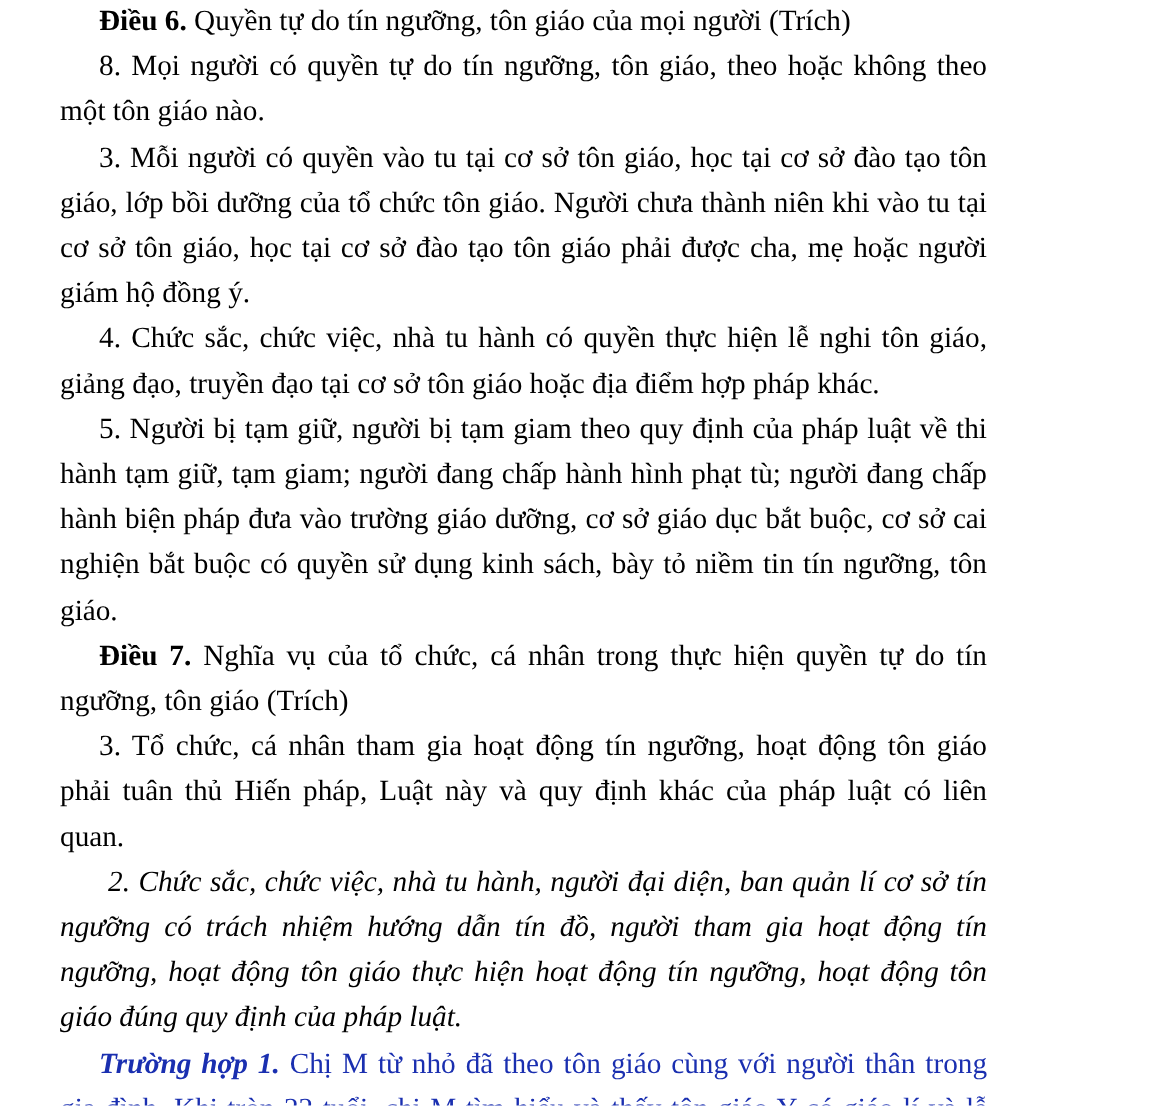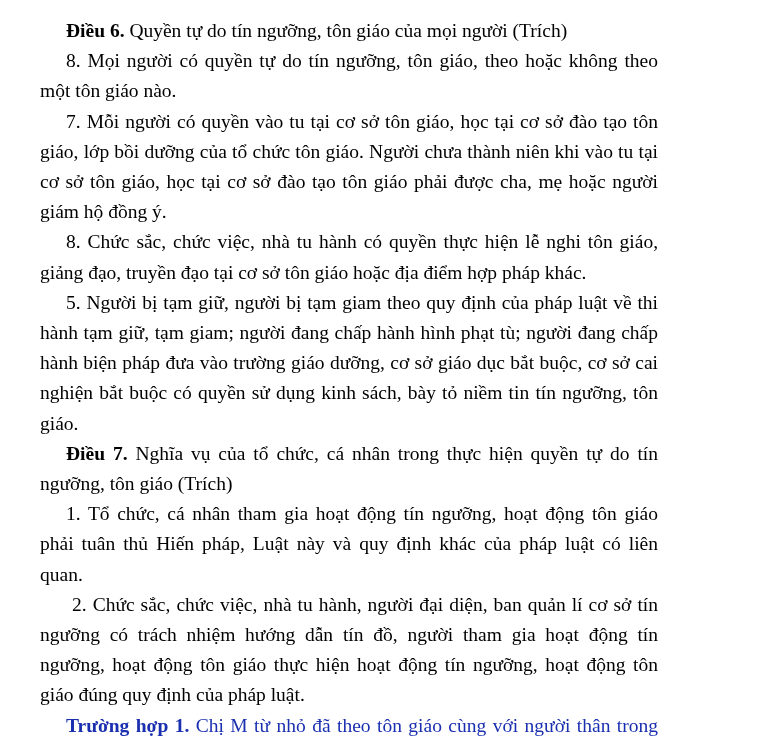--- a/index.html
+++ b/index.html
@@ -11,72 +11,74 @@
     width: 767px;
     height: 737px;
     font-family: "Liberation Serif", "DejaVu Serif", serif;
     color: #000000;
     overflow: hidden;
   }
   .page {
     width: 670px;
     height: 737px;
     box-sizing: border-box;
-    padding: 16px 12px 0 40px;
+    padding: 0 12px 0 40px;
     position: relative;
   }
   .para {
     font-size: 19.5px;
     line-height: 30.2px;
     text-align: justify;
     text-justify: inter-word;
     margin: 0 0 0 0;
     padding: 0;
     hyphens: none;
   }
   .indent {
     text-indent: 26px;
   }
   .indent-wide {
     text-indent: 32px;
+    font-style: italic;
   }
   .heading-label {
     font-weight: bold;
   }
   .case-label {
     font-weight: bold;
+    font-style: italic;
     color: #1a2fb0;
   }
   .case-para {
     color: #1a2fb0;
   }
 </style>
 </head>
 <body>
 
 <div class="page">
 
   <p class="para indent">
     <span class="heading-label">Điều 6.</span><span> Quyền tự do tín ngưỡng, tôn giáo của mọi người (Trích)</span>
   </p>
 
   <p class="para indent">8. Mọi người có quyền tự do tín ngưỡng, tôn giáo, theo hoặc không theo một tôn giáo nào.</p>
 
 
-  <p class="para indent">7. Mỗi người có quyền vào tu tại cơ sở tôn giáo, học tại cơ sở đào tạo tôn giáo, lớp bồi dưỡng của tổ chức tôn giáo. Người chưa thành niên khi vào tu tại cơ sở tôn giáo, học tại cơ sở đào tạo tôn giáo phải được cha, mẹ hoặc người giám hộ đồng ý.</p>
+  <p class="para indent">3. Mỗi người có quyền vào tu tại cơ sở tôn giáo, học tại cơ sở đào tạo tôn giáo, lớp bồi dưỡng của tổ chức tôn giáo. Người chưa thành niên khi vào tu tại cơ sở tôn giáo, học tại cơ sở đào tạo tôn giáo phải được cha, mẹ hoặc người giám hộ đồng ý.</p>
 
-  <p class="para indent">8. Chức sắc, chức việc, nhà tu hành có quyền thực hiện lễ nghi tôn giáo, giảng đạo, truyền đạo tại cơ sở tôn giáo hoặc địa điểm hợp pháp khác.</p>
+  <p class="para indent">4. Chức sắc, chức việc, nhà tu hành có quyền thực hiện lễ nghi tôn giáo, giảng đạo, truyền đạo tại cơ sở tôn giáo hoặc địa điểm hợp pháp khác.</p>
 
   <p class="para indent">5. Người bị tạm giữ, người bị tạm giam theo quy định của pháp luật về thi hành tạm giữ, tạm giam; người đang chấp hành hình phạt tù; người đang chấp hành biện pháp đưa vào trường giáo dưỡng, cơ sở giáo dục bắt buộc, cơ sở cai nghiện bắt buộc có quyền sử dụng kinh sách, bày tỏ niềm tin tín ngưỡng, tôn giáo.</p>
 
   <p class="para indent">
     <span class="heading-label">Điều 7.</span><span> Nghĩa vụ của tổ chức, cá nhân trong thực hiện quyền tự do tín ngưỡng, tôn giáo (Trích)</span>
   </p>
 
-  <p class="para indent">1. Tổ chức, cá nhân tham gia hoạt động tín ngưỡng, hoạt động tôn giáo phải tuân thủ Hiến pháp, Luật này và quy định khác của pháp luật có liên quan.</p>
+  <p class="para indent">3. Tổ chức, cá nhân tham gia hoạt động tín ngưỡng, hoạt động tôn giáo phải tuân thủ Hiến pháp, Luật này và quy định khác của pháp luật có liên quan.</p>
 
   <p class="para indent-wide">2. Chức sắc, chức việc, nhà tu hành, người đại diện, ban quản lí cơ sở tín ngưỡng có trách nhiệm hướng dẫn tín đồ, người tham gia hoạt động tín ngưỡng, hoạt động tôn giáo thực hiện hoạt động tín ngưỡng, hoạt động tôn giáo đúng quy định của pháp luật.</p>
 
   <p class="para indent case-para">
     <span class="case-label">Trường hợp 1.</span><span> Chị M từ nhỏ đã theo tôn giáo cùng với người thân trong gia đình. Khi tròn 22 tuổi, chị M tìm hiểu và thấy tôn giáo Y có giáo lí và lễ nghi rất phù hợp với mình nên chị muốn chuyển sang theo tôn giáo này. Bố mẹ chị M không ngăn cản chị nhưng băn khoăn, lo lắng gia đình sẽ bị phân biệt đối xử, kì thị khi có người theo tôn giáo khác với tôn giáo mà mình đang theo.</span>
   </p>
 
 </div>
 
 </body></html>

